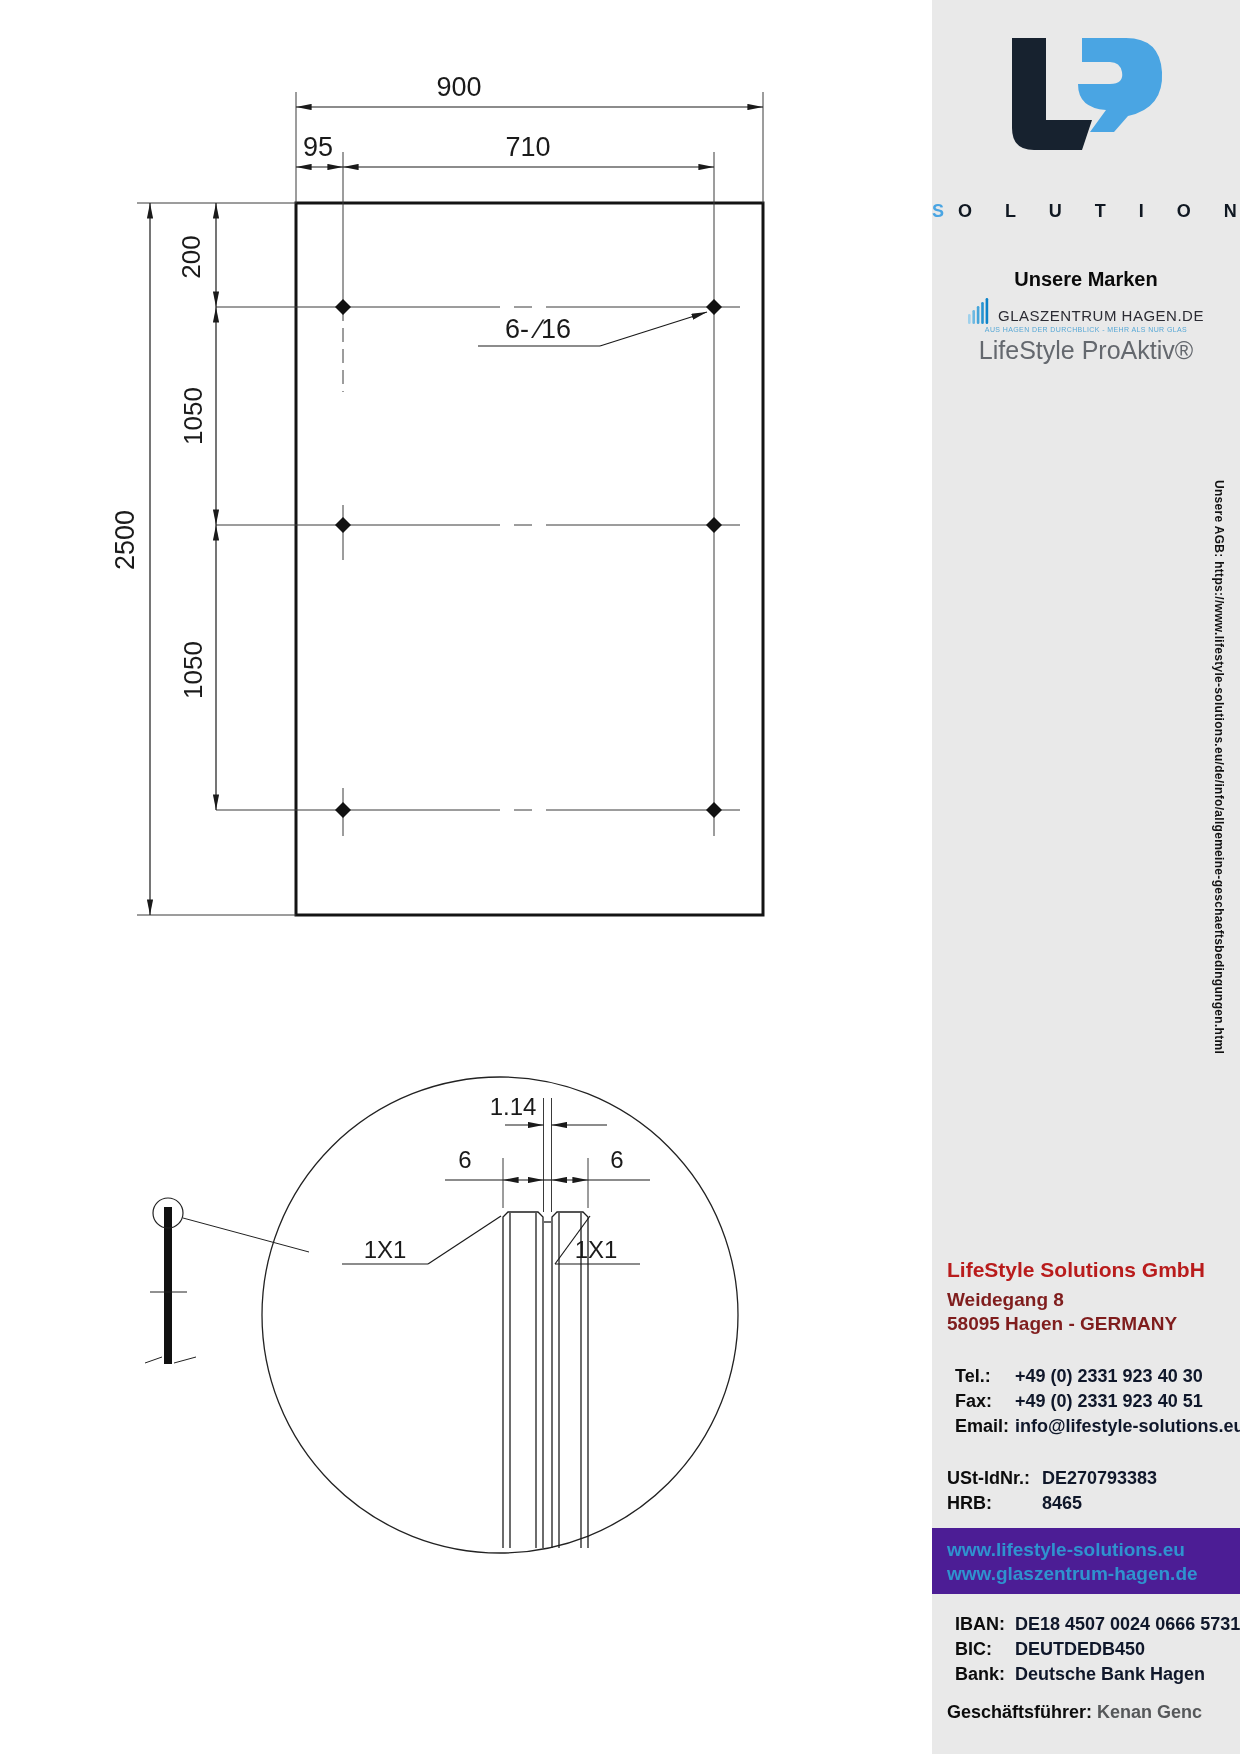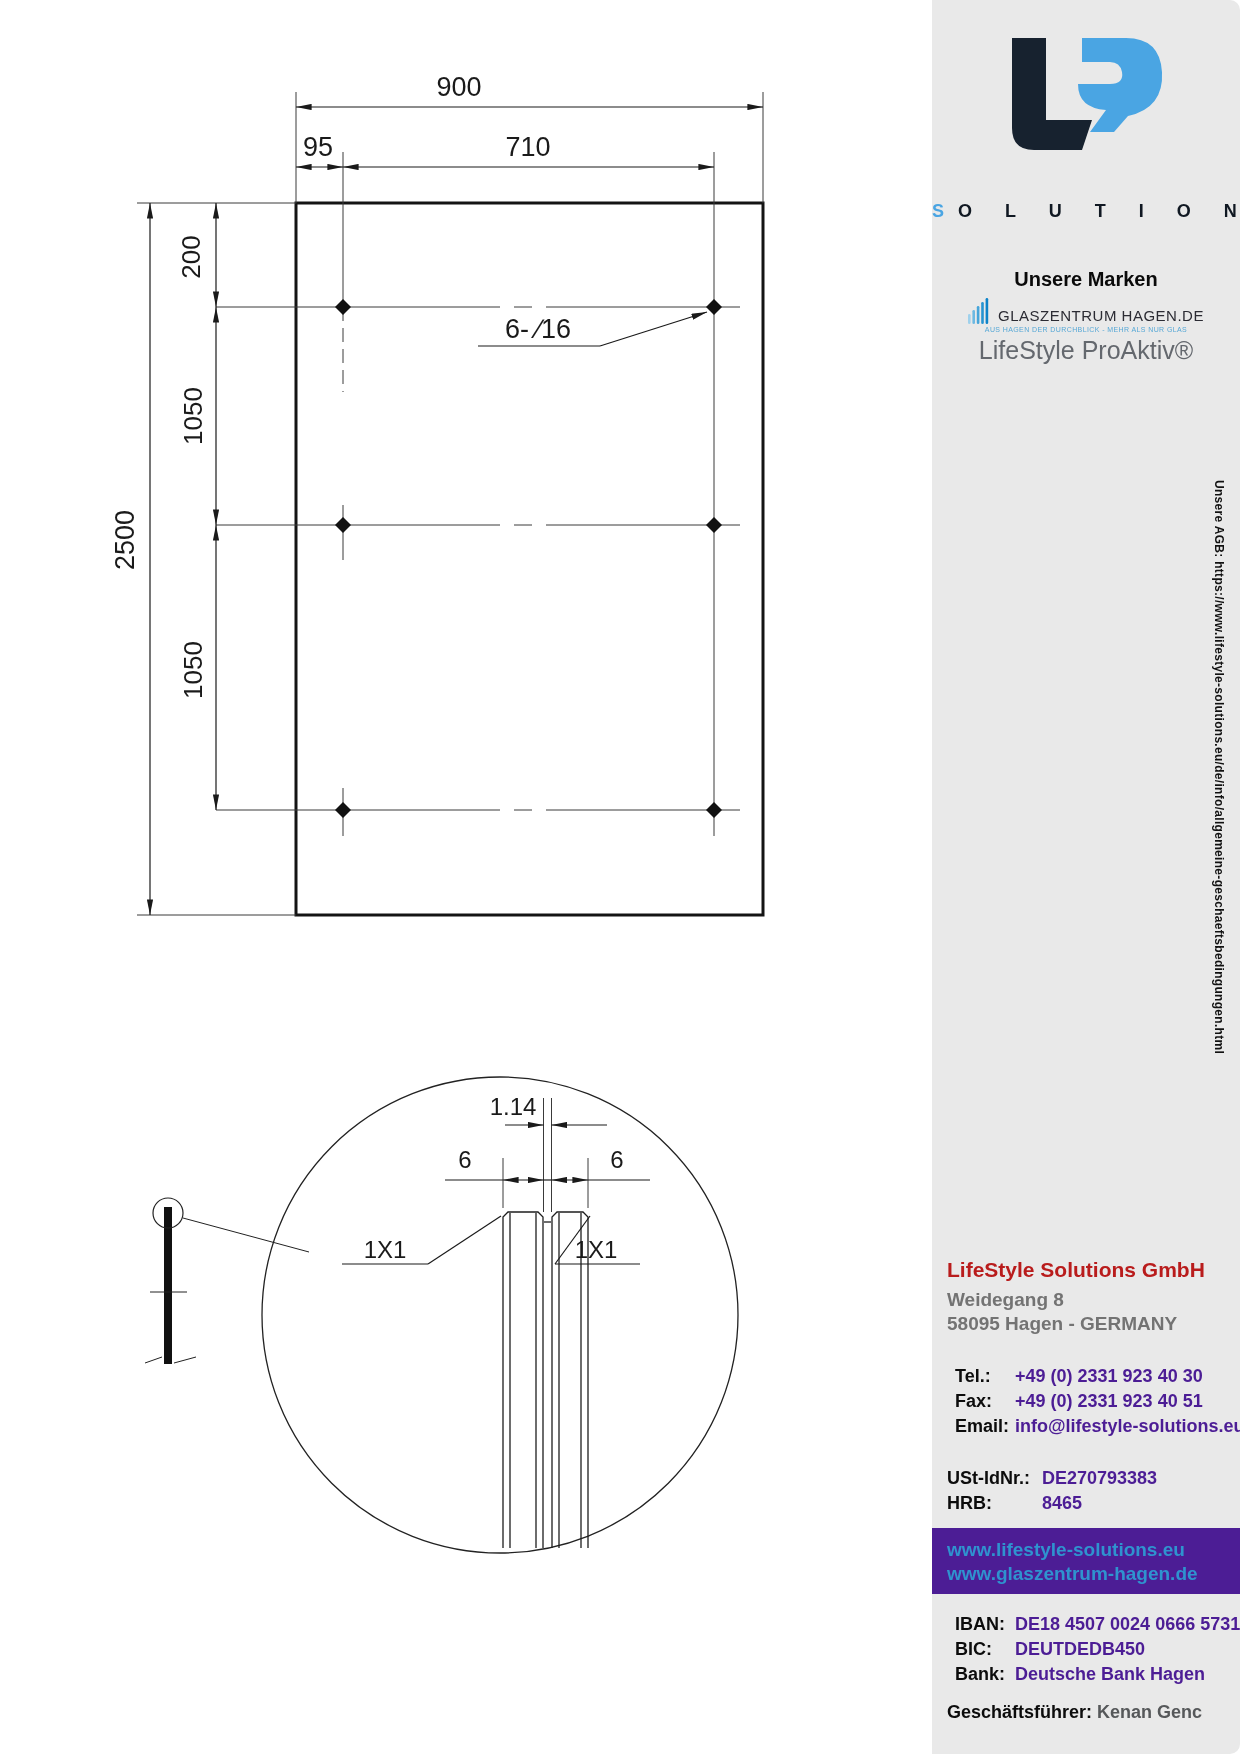--- a/index.html
+++ b/index.html
@@ -1,19 +1,18 @@
 <!DOCTYPE html>
 <html><head>
 <meta charset="utf-8">
 <style>
   html,body{margin:0;padding:0;background:#ffffff;}
   #canvas{
     position:relative;width:1240px;height:1754px;background:#ffffff;overflow:hidden;
     font-family:"Liberation Sans", sans-serif;
-    border-radius:10px;
   }
   
   #drawing-svg{position:absolute;left:0;top:0;}
   .dimtxt{fill:#1a1a1a;font-family:"Liberation Sans",sans-serif;}
   
   #sidebar{
     position:absolute;left:932px;top:0;width:308px;height:1754px;background:#e9e9e9;
   }
   .abs{position:absolute;}
   .logo-word1{
@@ -28,24 +27,24 @@
   .brands-heading{width:100%;text-align:center;font-weight:bold;font-size:20px;color:#0a0a0a;}
   .brand-row{width:100%;display:flex;justify-content:center;align-items:flex-end;gap:6px;}
   .brand1-name{font-size:15px;color:#2b2b33;letter-spacing:0.5px;white-space:nowrap;}
   .brand1-tagline{width:100%;text-align:center;font-size:7px;color:#57a8d6;letter-spacing:0.4px;white-space:nowrap;}
   .brand2{width:100%;text-align:center;font-size:25px;font-weight:300;color:#64686e;}
   .agb-vertical{
     writing-mode:vertical-rl;font-size:12px;font-weight:bold;color:#111;
     white-space:nowrap;letter-spacing:0.3px;
   }
   .co-name{font-size:21px;font-weight:bold;color:#b91c1c;white-space:nowrap;}
-  .co-line{font-size:19px;font-weight:bold;color:#737373;white-space:nowrap;}
+  .co-line{font-size:19px;font-weight:bold;color:#7f1d1d;white-space:nowrap;}
   .info-row{font-size:18px;font-weight:bold;white-space:nowrap;line-height:25px;}
   .info-row .lbl{display:inline-block;color:#0c0c0c;}
-  .info-row .val{color:#4c1d95;}
+  .info-row .val{color:#0f172a;}
   .w55 .lbl{width:55px;margin-left:8px;}
   .w90 .lbl{width:90px;}
   .white-band{background:#4c1d95;width:308px;}
   .site-link{font-size:19px;font-weight:bold;color:#2f93cf;white-space:nowrap;line-height:24px;}
   .ceo-row{font-size:18px;font-weight:bold;white-space:nowrap;}
   .ceo-row .lbl{color:#0c0c0c;}
   .ceo-row .val{color:#56585a;}
 </style>
 </head>
 <body>

